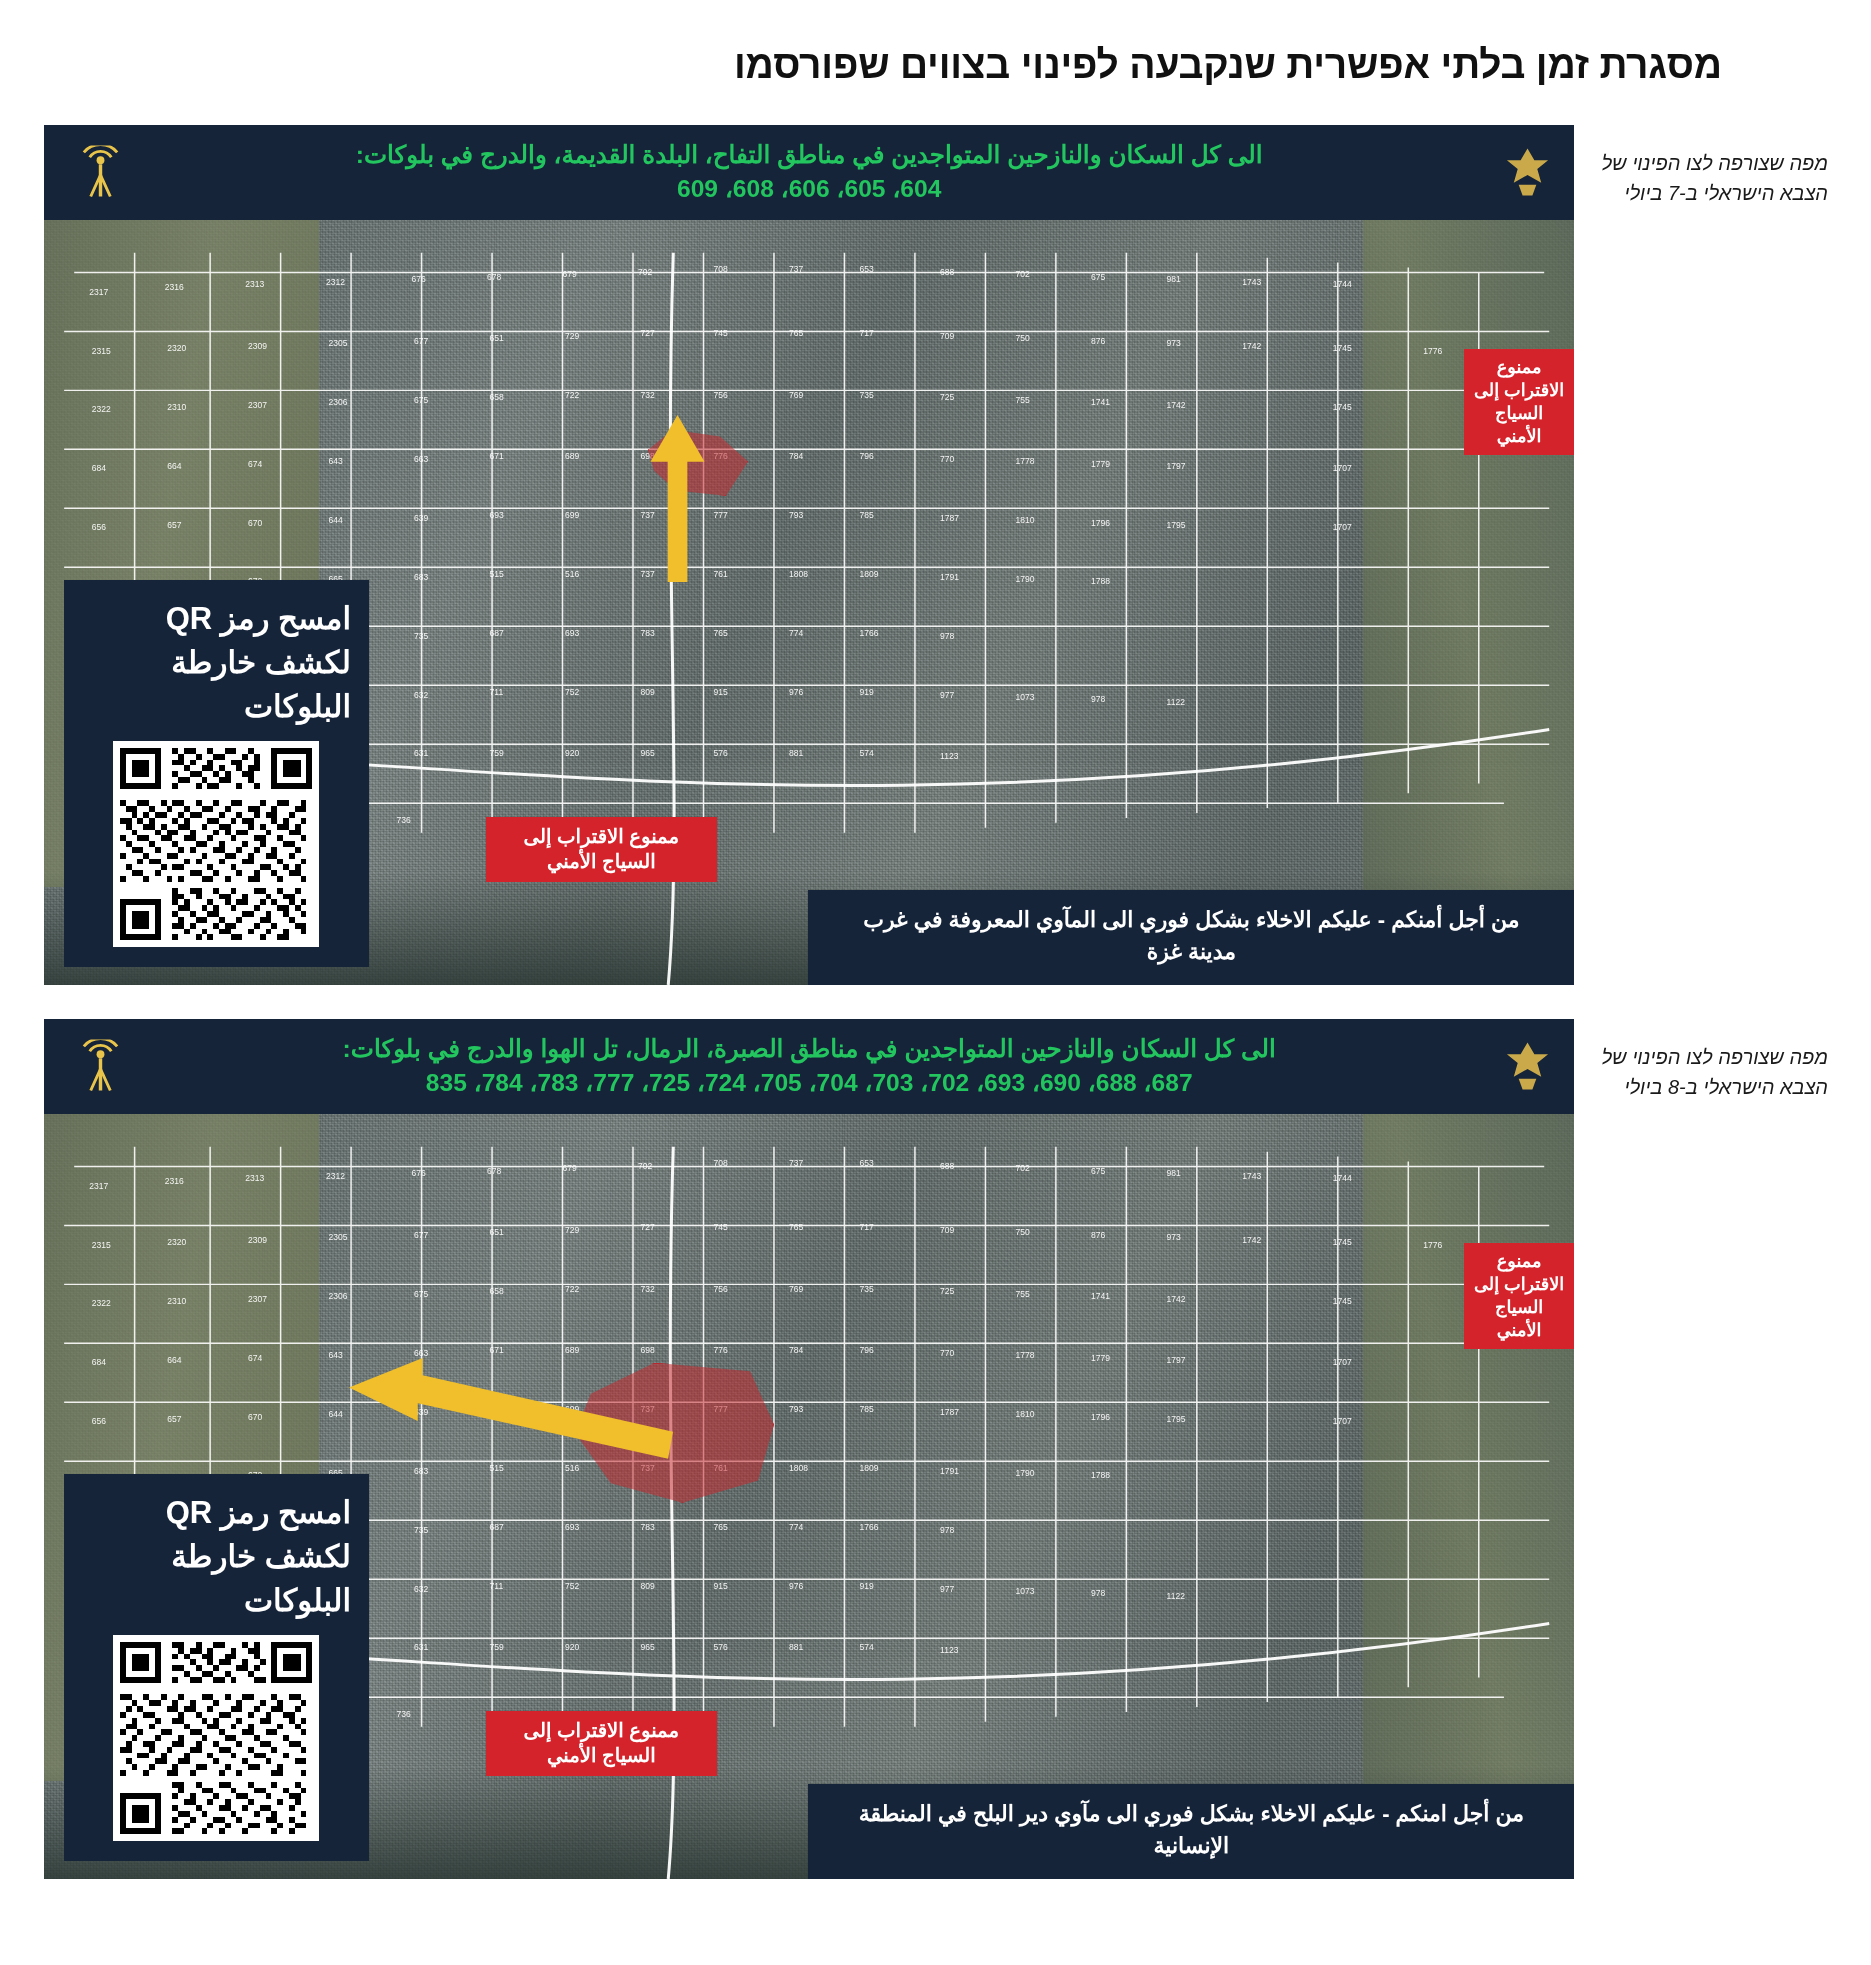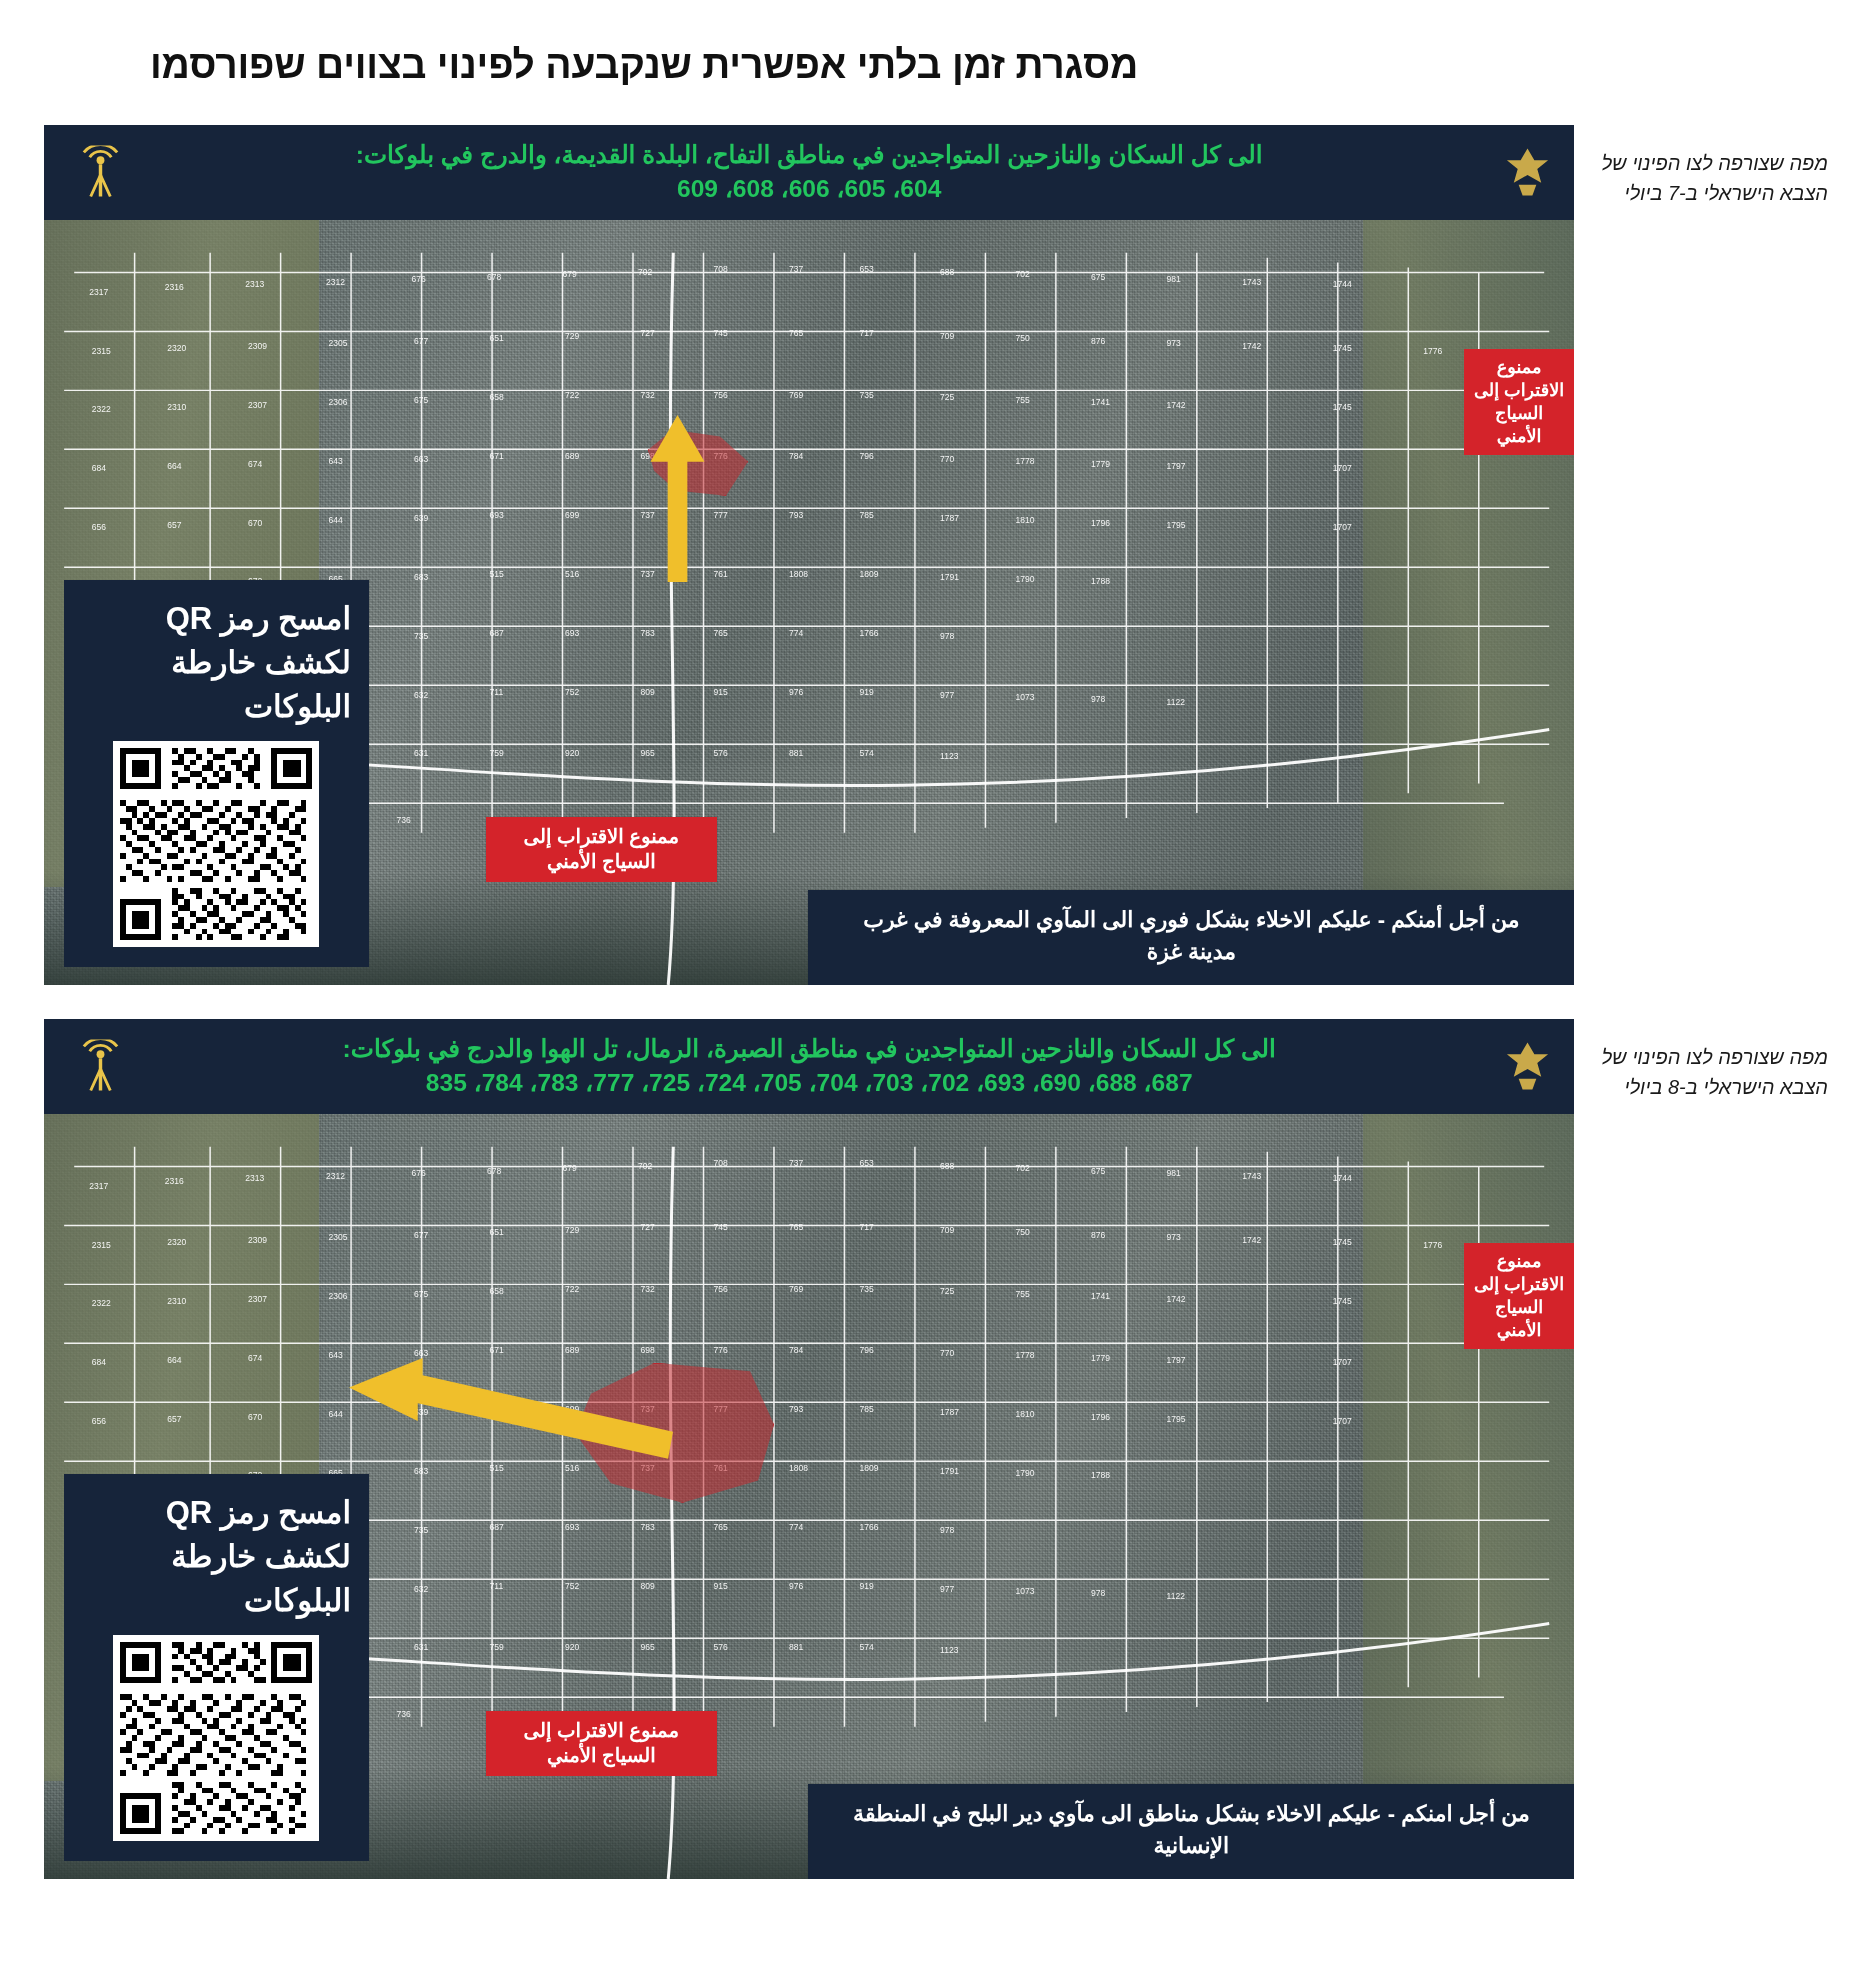--- a/index.html
+++ b/index.html
@@ -13,21 +13,21 @@
   }
   .page{
     width:1872px;
     box-sizing:border-box;
     padding:19.7px 44px 59px 44px;
   }
 
   
   .headline{
     direction:rtl;
-    text-align:left;
+    text-align:right;
     font-size:39px;
     font-weight:bold;
     line-height:1.32;
     letter-spacing:-0.2px;
     color:#111111;
     margin:19.7px auto 34px auto;
     max-width:1572px;
   }
   .headline .l2{display:block;}
 
@@ -1146,21 +1146,21 @@
                 <rect x="26" y="32" width="1" height="1"></rect>
                 <rect x="29" y="32" width="1" height="1"></rect>
             </g>
           </svg>
         </div>
       </div>
 
       <div class="red-label red-right">ممنوع الاقتراب إلى السياج الأمني</div>
       <div class="red-label red-bottom">ممنوع الاقتراب إلى السياج الأمني</div>
 
-      <div class="instruction">من أجل امنكم - عليكم الاخلاء بشكل مناطق الى مآوي دير البلح في المنطقة الإنسانية</div>
+      <div class="instruction">من أجل امنكم - عليكم الاخلاء بشكل فوري الى مآوي دير البلح في المنطقة الإنسانية</div>
 
     </div>
 
     <div class="caption">מפה שצורפה לצו הפינוי של הצבא הישראלי ב-8 ביולי</div>
   </div>
 
 </div>
 
 
 </body></html>

